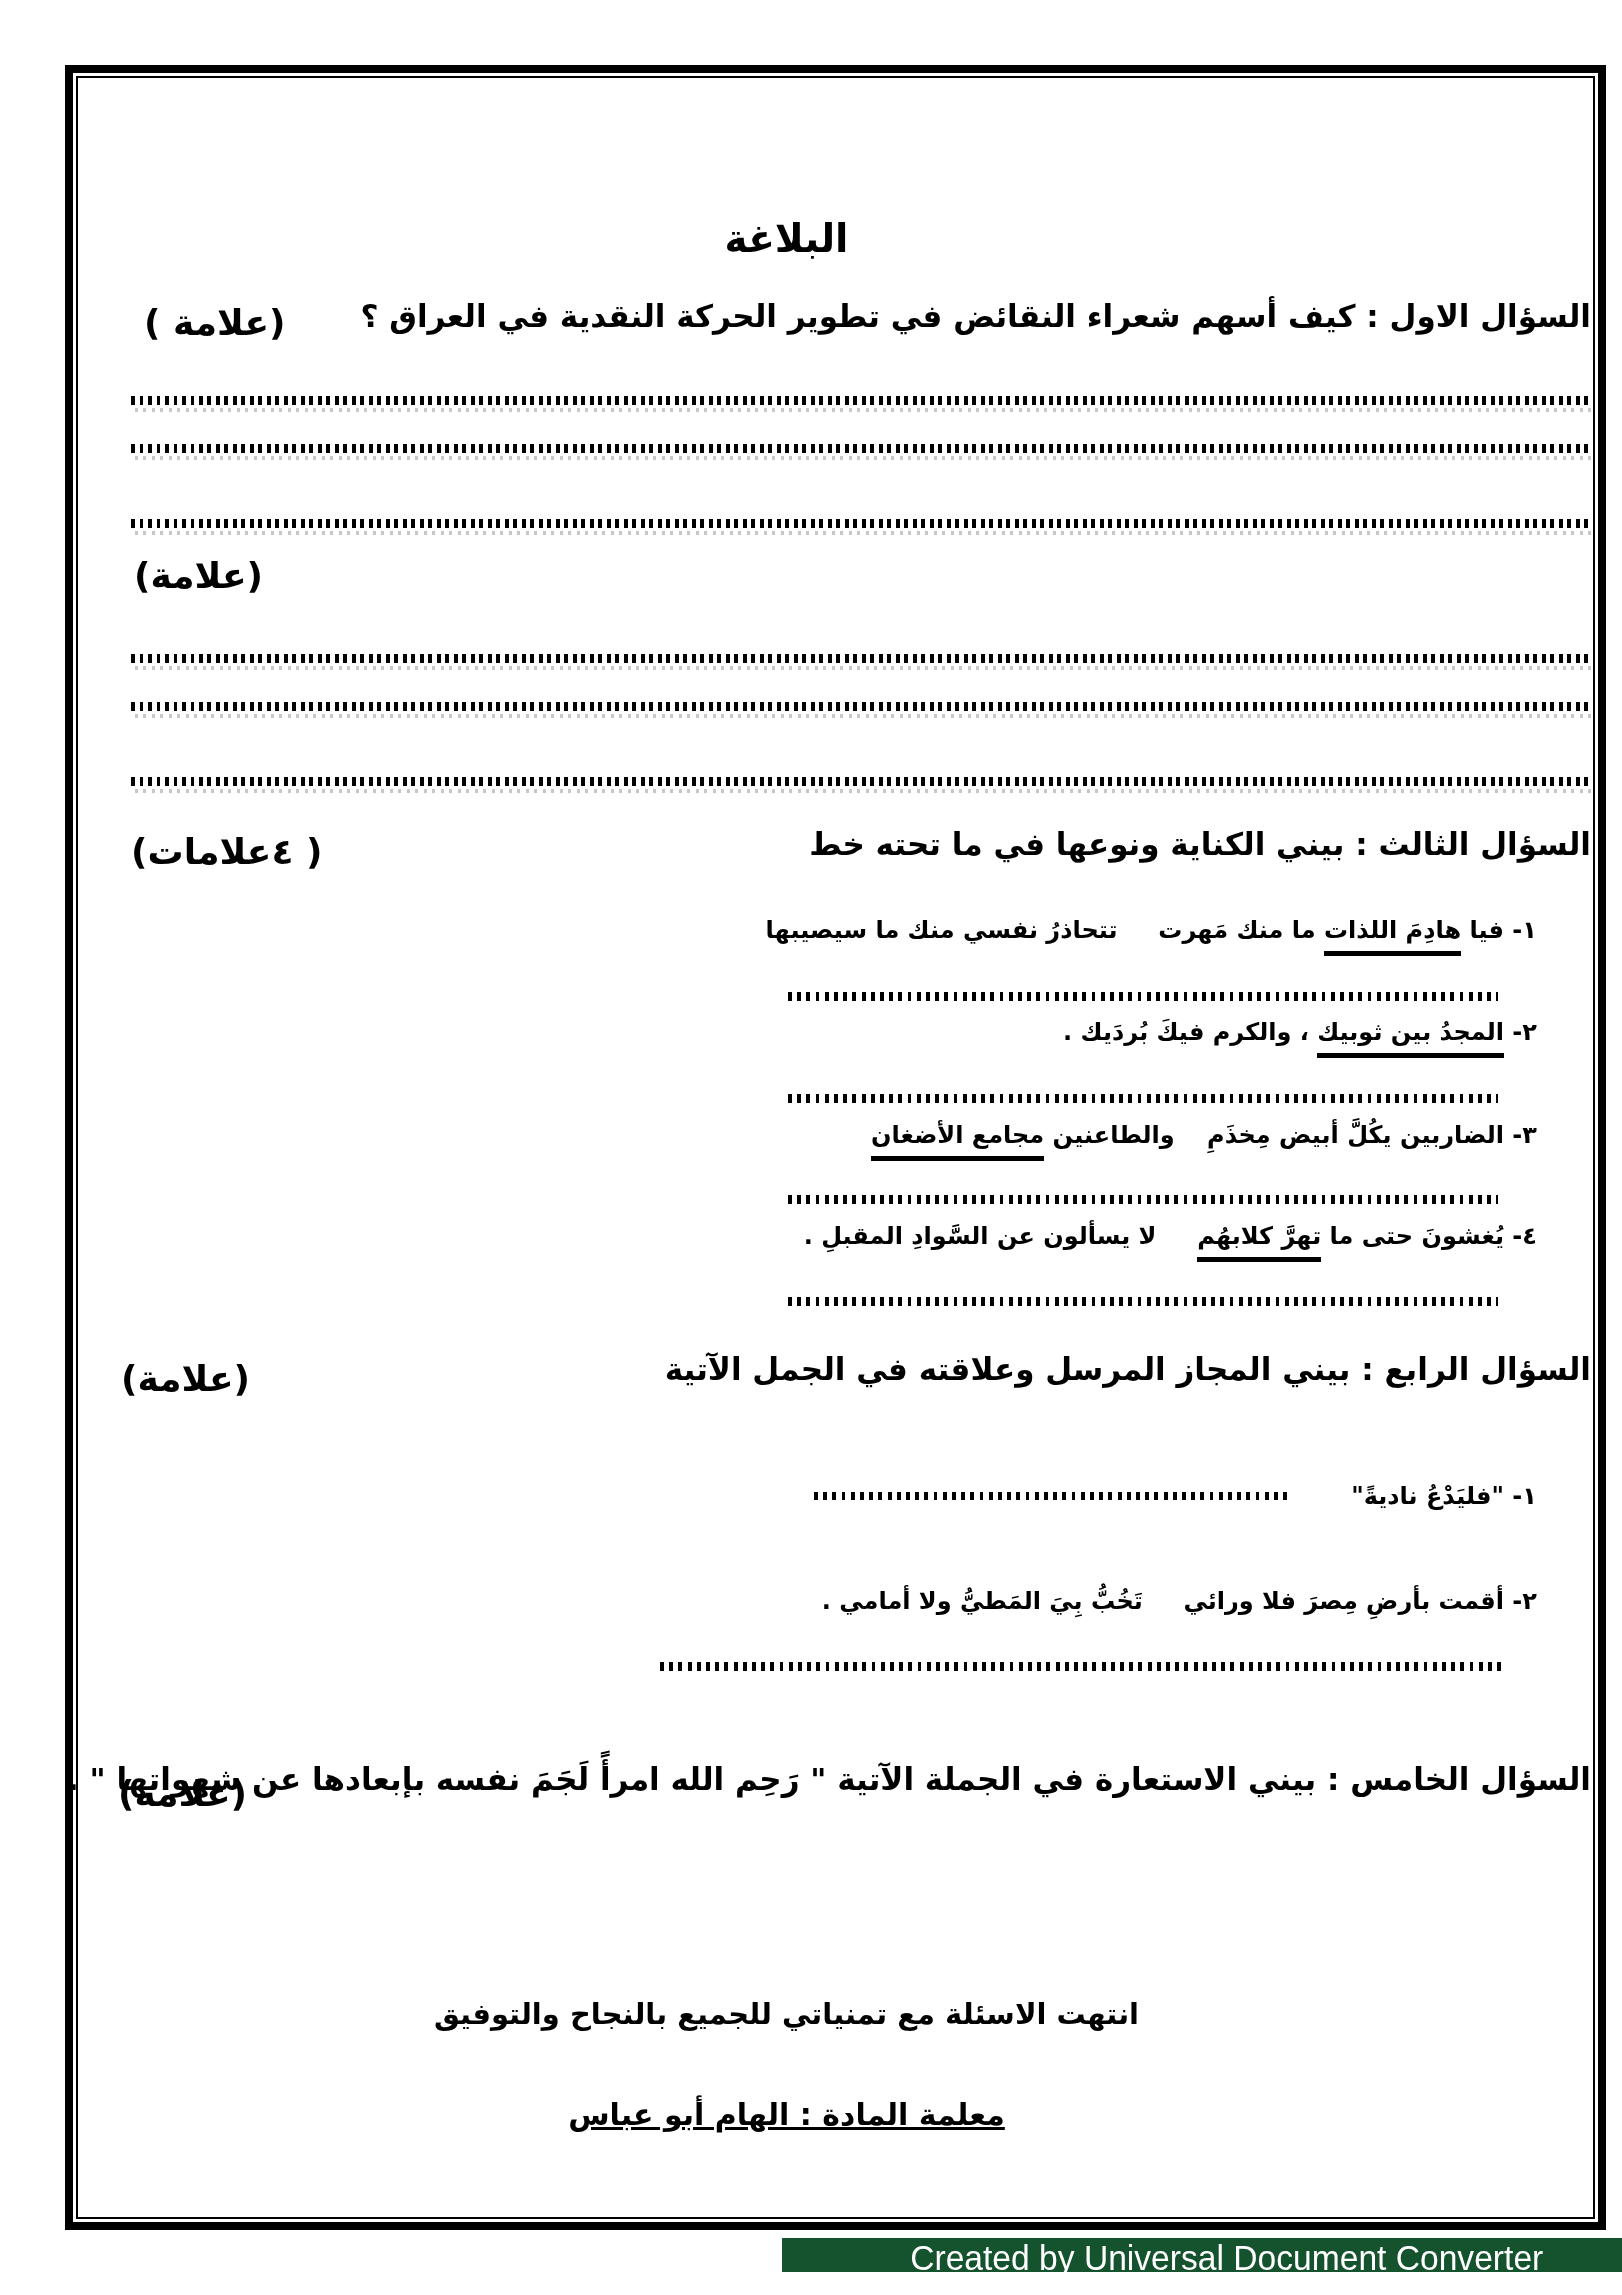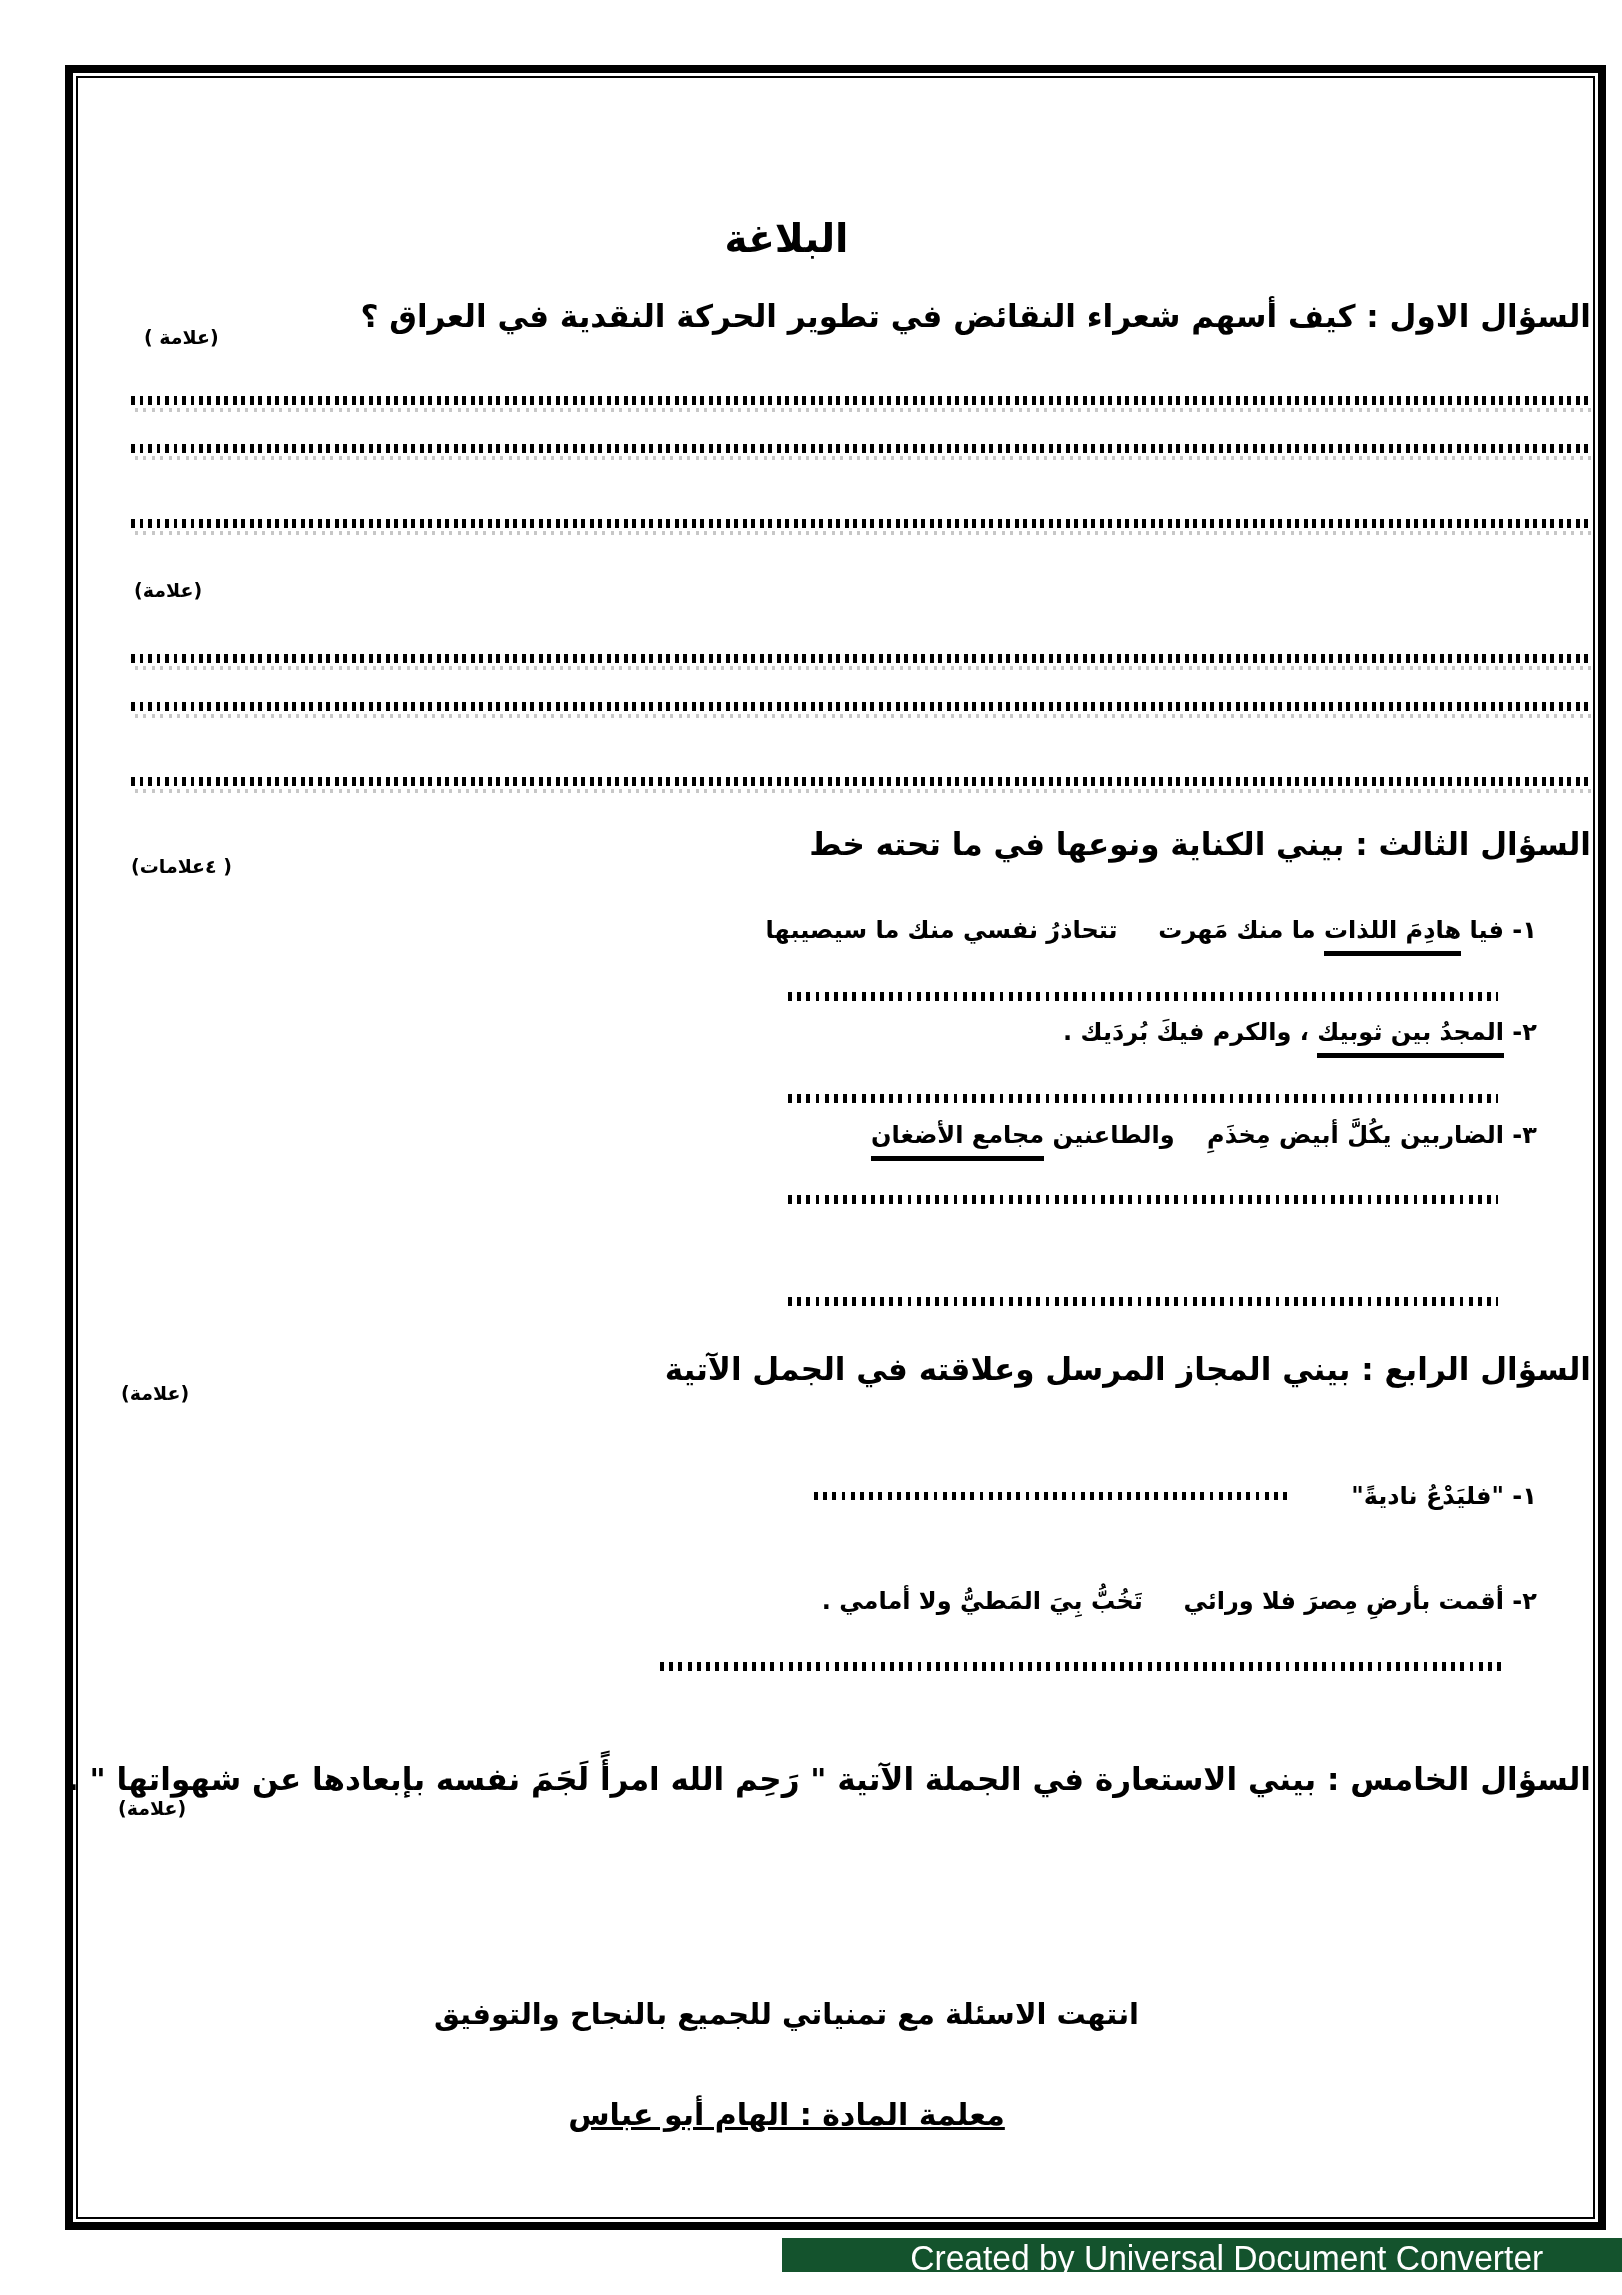--- a/index.html
+++ b/index.html
@@ -9,21 +9,21 @@
   }
   
   .frame { position:absolute; left:65px; top:65px; right:65px; bottom:65px; border:8.5px solid #000; }
   .frame-inner { position:absolute; inset:3.3px; border:2.6px solid #000; }
 
   .abs { position:absolute; }
   .ar { direction:rtl; unicode-bidi:embed; font-weight:bold; white-space:nowrap; }
 
   .title   { top:216px; left:0; right:98px; text-align:center; font-size:39px; }
   .q       { right:80px; font-size:31px; }
-  .mark    { font-size:19px;margin-top:24px; }
+  .mark    { font-size:36px; }
 
   
   .dline { left:131px; right:76px; height:9.2px;
            background:repeating-linear-gradient(90deg,#000 0 3.9px,transparent 3.9px 8.5px); }
   .dline::after { content:""; position:absolute; left:3.9px; right:3.9px; top:12.4px; height:3.3px;
            background:repeating-linear-gradient(90deg,rgba(0,0,0,0.22) 0 2.6px,transparent 2.6px 8.5px); }
 
   
   .sdots { height:8.5px; background:repeating-linear-gradient(90deg,#000 0 3.9px,transparent 3.9px 9.2px); }
 
@@ -74,20 +74,23 @@
   <div class="abs ar item" style="top:1018px">
     <span>٢- </span><span></span><span class="ul-seg">المجدُ بين ثوبيك</span><span> ، والكرم فيكَ بُردَيك .</span>
   </div>
   <div class="abs sdots" style="top:1094px; right:173px; width:710px"></div>
 
   <div class="abs ar item" style="top:1121px">
     <span>٣- </span><span>الضاربين يكُلَّ أبيض مِخذَمِ  والطاعنين </span><span class="ul-seg">مجامع الأضغان</span><span></span>
   </div>
   <div class="abs sdots" style="top:1195px; right:173px; width:710px"></div>
 
+  <div class="abs ar item" style="top:1222px">
+    <span>٤- </span><span>يُغشونَ حتى ما </span><span class="ul-seg">تهرَّ كلابهُم</span><span>   لا يسألون عن السَّوادِ المقبلِ .</span>
+  </div>
   <div class="abs sdots" style="top:1297px; right:173px; width:710px"></div>
 
   <div class="abs ar q" style="top:1351px">السؤال الرابع : بيني المجاز المرسل وعلاقته في الجمل الآتية</div>
   <div class="abs ar mark" style="top:1358px; left:121px">(علامة)</div>
 
   <div class="abs ar item" style="top:1482px">
     <span>١- </span><span>"فليَدْعُ ناديةً"</span><span class="inline-dots"></span>
   </div>
 
   <div class="abs ar item" style="top:1587px">

